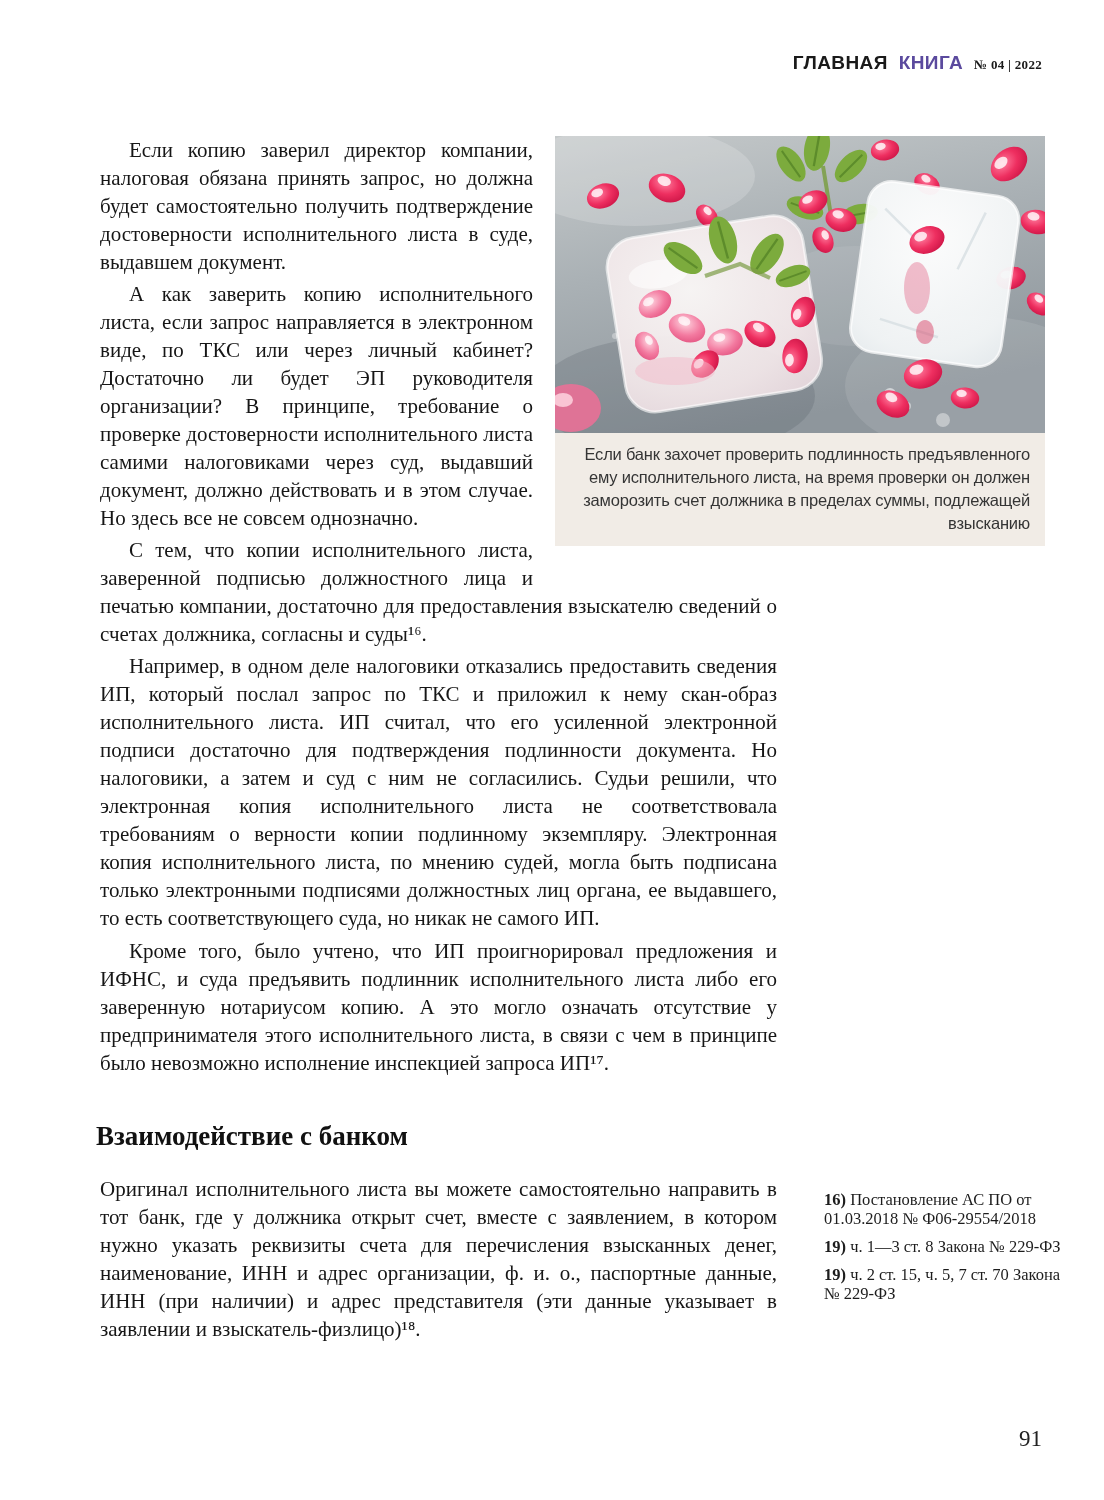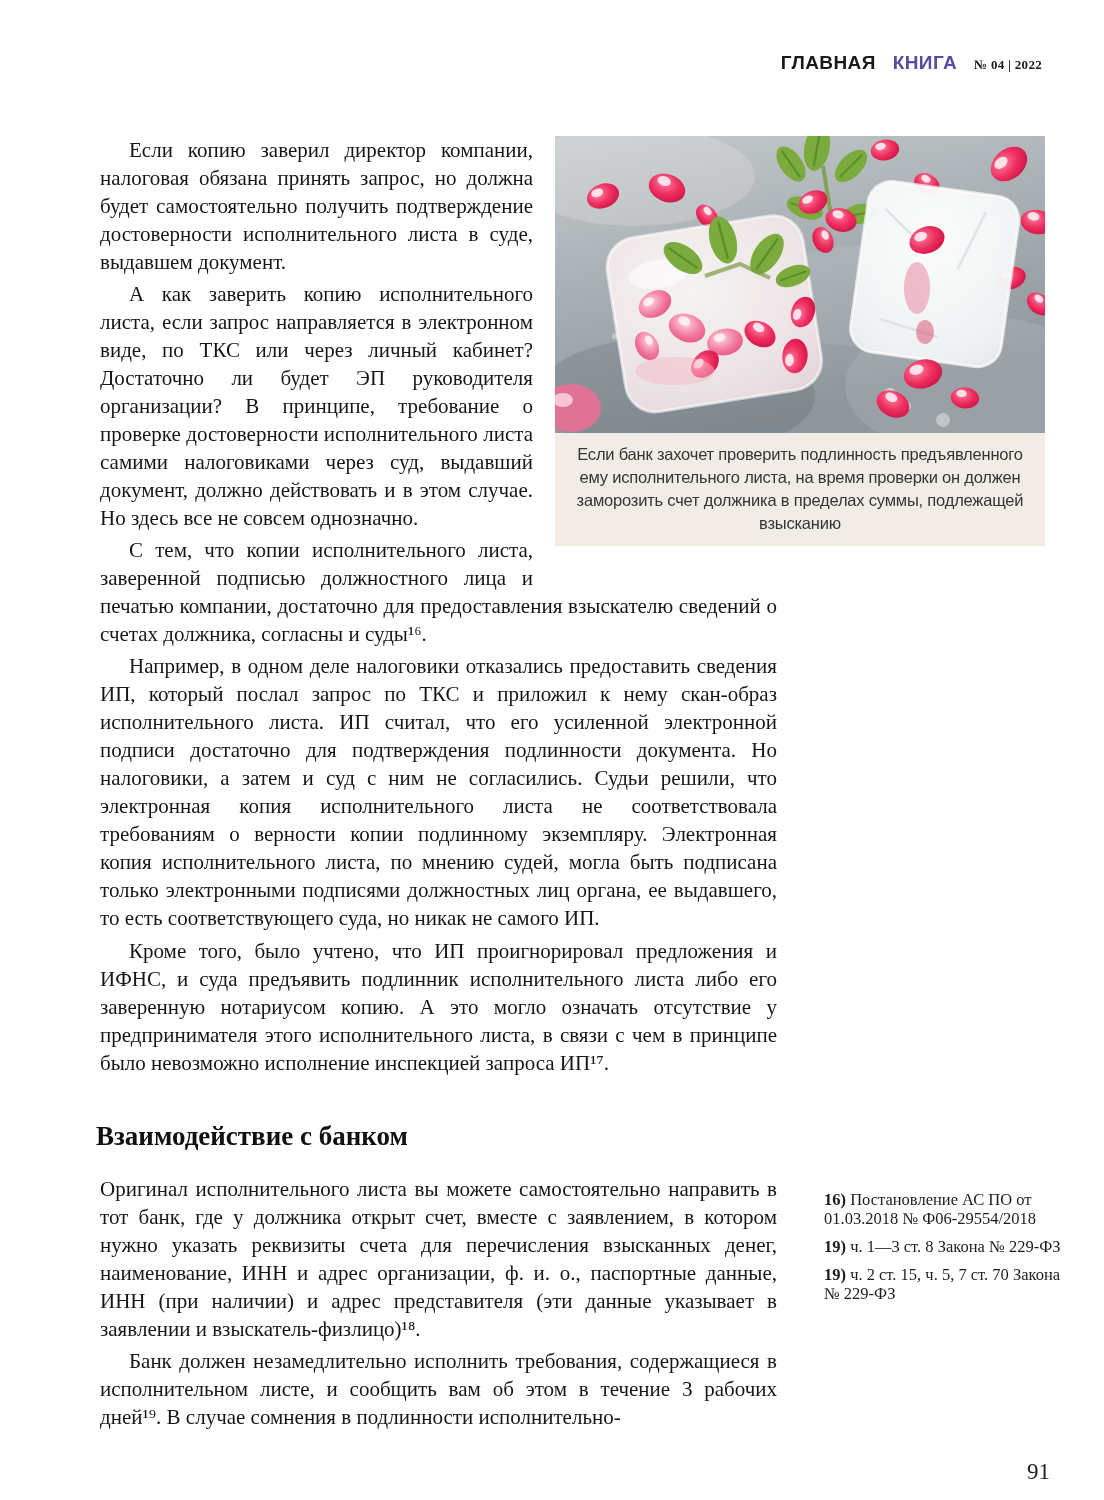--- a/index.html
+++ b/index.html
@@ -9,21 +9,21 @@
   *{box-sizing:border-box;margin:0;padding:0}
   html,body{background:#e8e8e8}
   body{font-family:"Liberation Serif","DejaVu Serif",serif}
   .page{
     position:relative;width:1104px;height:1500px;margin:0 auto;
     background:#ffffff;overflow:hidden;color:#161616;
   }
   
   .masthead{
     position:absolute;top:52px;right:62px;
-    display:flex;align-items:baseline;gap:17px;white-space:nowrap;
+    display:flex;align-items:baseline;gap:11px;white-space:nowrap;
   }
   .brand{
     font-family:"Liberation Sans","DejaVu Sans",sans-serif;
     font-weight:bold;font-size:19px;letter-spacing:.4px;color:#1a1a1a;
   }
   .brand.secondary{color:var(--brand-accent,#5b4a9e)}
   .issue{
     font-family:"Liberation Serif","DejaVu Serif",serif;
     font-weight:bold;font-size:13px;color:#1a1a1a;letter-spacing:.3px;
   }
@@ -43,33 +43,33 @@
   .figure{
     float:right;width:490px;
     margin:4px -264px 26px 22px;
   }
   .figure svg{display:block;width:490px;height:297px}
   .caption{
     background:var(--caption-bg,#f1ece6);
     padding:10px 15px 11px;
     font-family:"Liberation Sans","DejaVu Sans",sans-serif;
     font-size:16.5px;line-height:23px;letter-spacing:-0.2px;
-    color:#353535;text-align:center;
+    color:#353535;text-align:right;
   }
   
   .footnotes{
     position:absolute;left:824px;top:1190px;width:238px;
     font-size:16.5px;line-height:19px;color:#1d1d1d;text-align:left;
   }
   .footnote{margin-bottom:9px}
   .footnote .fn-num{font-weight:bold}
   
   .page-number{
-    position:absolute;top:1426px;right:54px;
-    font-size:23px;color:#222;margin-top:33px;
+    position:absolute;top:1426px;right:62px;
+    font-size:23px;color:#222;
   }
 </style>
 </head>
 <body>
 
 <div class="page">
 
   <div class="masthead">
     <span class="brand">ГЛАВНАЯ</span>
     <span class="brand secondary">КНИГА</span>
@@ -193,21 +193,20 @@
 
     <p class="indent">Если копию заверил директор компании, налоговая обязана принять запрос, но должна будет самостоятельно получить подтверждение достоверности исполнительного листа в суде, выдавшем документ.</p>
     <p class="indent">А как заверить копию исполнительного листа, если запрос направляется в электронном виде, по ТКС или через личный кабинет? Достаточно ли будет ЭП руководителя организации? В принципе, требование о проверке достоверности исполнительного листа самими налоговиками через суд, выдавший документ, должно действовать и в этом случае. Но здесь все не совсем однозначно.</p>
     <p class="indent">С тем, что копии исполнительного листа, заверенной подписью должностного лица и печатью компании, достаточно для предоставления взыскателю сведений о счетах должника, согласны и суды¹⁶.</p>
     <p class="indent">Например, в одном деле налоговики отказались предоставить сведения ИП, который послал запрос по ТКС и приложил к нему скан-образ исполнительного листа. ИП считал, что его усиленной электронной подписи достаточно для подтверждения подлинности документа. Но налоговики, а затем и суд с ним не согласились. Судьи решили, что электронная копия исполнительного листа не соответствовала требованиям о верности копии подлинному экземпляру. Электронная копия исполнительного листа, по мнению судей, могла быть подписана только электронными подписями должностных лиц органа, ее выдавшего, то есть соответствующего суда, но никак не самого ИП.</p>
     <p class="indent gap-top">Кроме того, было учтено, что ИП проигнорировал предложения и ИФНС, и суда предъявить подлинник исполнительного листа либо его заверенную нотариусом копию. А это могло означать отсутствие у предпринимателя этого исполнительного листа, в связи с чем в принципе было невозможно исполнение инспекцией запроса ИП¹⁷.</p>
 
     <h2 class="section-heading">Взаимодействие с банком</h2>
 
     <p>Оригинал исполнительного листа вы можете самостоятельно направить в тот банк, где у должника открыт счет, вместе с заявлением, в котором нужно указать реквизиты счета для перечисления взысканных денег, наименование, ИНН и адрес организации, ф. и. о., паспортные данные, ИНН (при наличии) и адрес представителя (эти данные указывает в заявлении и взыскатель-физлицо)¹⁸.</p>
-    <p class="indent">Банк должен незамедлительно исполнить требования, содержащиеся в исполнительном листе, и сообщить вам об этом в течение 3 рабочих дней¹⁹. В случае сомнения в подлинности исполнительно-</p>
   </div>
 
   <div class="footnotes">
     <div class="footnote">
       <span class="fn-num">16)</span>
       <span>Постановление АС ПО от 01.03.2018 № Ф06-29554/2018</span>
     </div>
     <div class="footnote">
       <span class="fn-num">19)</span>
       <span>ч. 1—3 ст. 8 Закона № 229-ФЗ</span>

